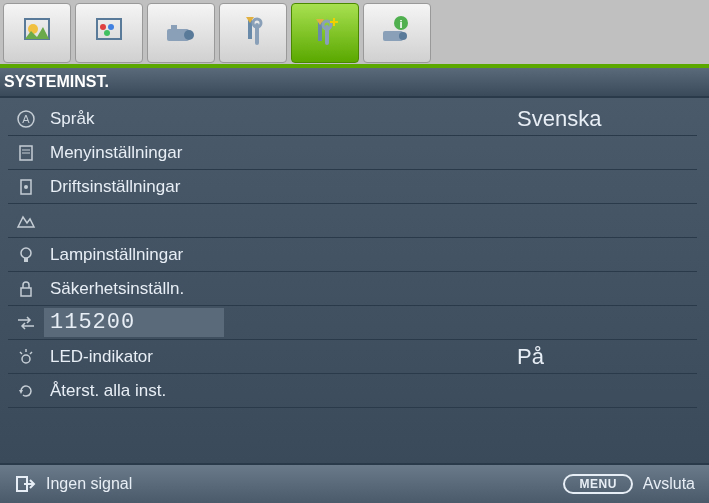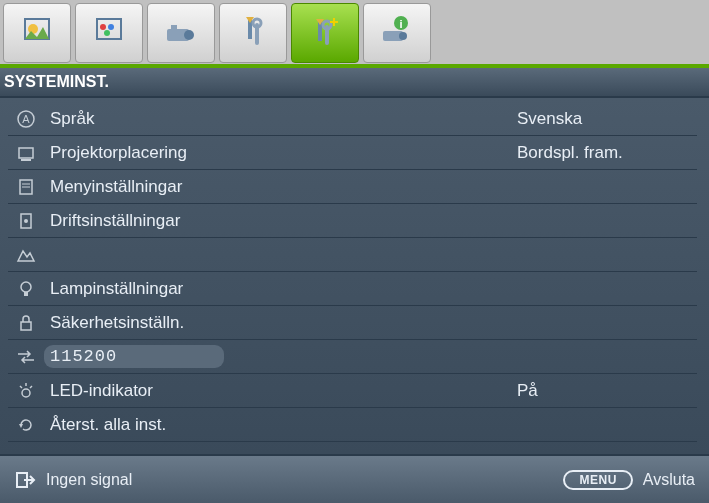--- a/index.html
+++ b/index.html
@@ -68,33 +68,33 @@
       color: #d5dde5;
     }
     .row .label {
       flex: 1;
       color: #e8eef5;
       font-size: 17px;
       padding-left: 6px;
     }
     .row .value {
       color: #e8eef5;
-      font-size: 17px;
+      font-size: 22px;
       text-align: left;
       width: 180px;
     }
     .row.highlight .value {
       background: #5a6a7a;
-      border-radius: 9px;
+      border-radius: 0;
       padding: 2px 6px;
       font-family: "Courier New", monospace;
       letter-spacing: 1px;
     }
     .footer {
-      height: 49px;
+      height: 40px;
       background: linear-gradient(to bottom, #6a7a8a, #4a5a6a);
       border-top: 2px solid #2a3a4a;
       display: flex;
       align-items: center;
       padding: 0 14px;
       color: #e8eef5;
       font-size: 16px;
       gap: 10px;
     }
     .footer .status { flex: 1; }
@@ -172,30 +172,20 @@
       <span class="icon">
         <svg width="22" height="22" viewBox="0 0 22 22">
             <circle cx="11" cy="11" r="8" fill="none" stroke="#c5cdd5" stroke-width="1.5"></circle>
             <text x="11" y="15" font-size="11" fill="#c5cdd5" text-anchor="middle">A</text>
           </svg>
       </span>
       <span class="label">Språk</span>
       <span class="value">Svenska</span>
     </div>
 
-    <div class="row">
-      <span class="icon">
-        <svg width="22" height="22" viewBox="0 0 22 22">
-            <rect x="4" y="6" width="14" height="10" fill="none" stroke="#c5cdd5" stroke-width="1.5"></rect>
-            <rect x="6" y="17" width="10" height="2" fill="#c5cdd5"></rect>
-          </svg>
-      </span>
-      <span class="label">Projektorplacering</span>
-      <span class="value">Bordspl. fram.</span>
-    </div>
 
     <div class="row">
       <span class="icon">
         <svg width="22" height="22" viewBox="0 0 22 22">
             <rect x="5" y="4" width="12" height="14" fill="none" stroke="#c5cdd5" stroke-width="1.5"></rect>
             <line x1="7" y1="8" x2="15" y2="8" stroke="#c5cdd5"></line>
             <line x1="7" y1="11" x2="15" y2="11" stroke="#c5cdd5"></line>
           </svg>
       </span>
       <span class="label">Menyinställningar</span>

